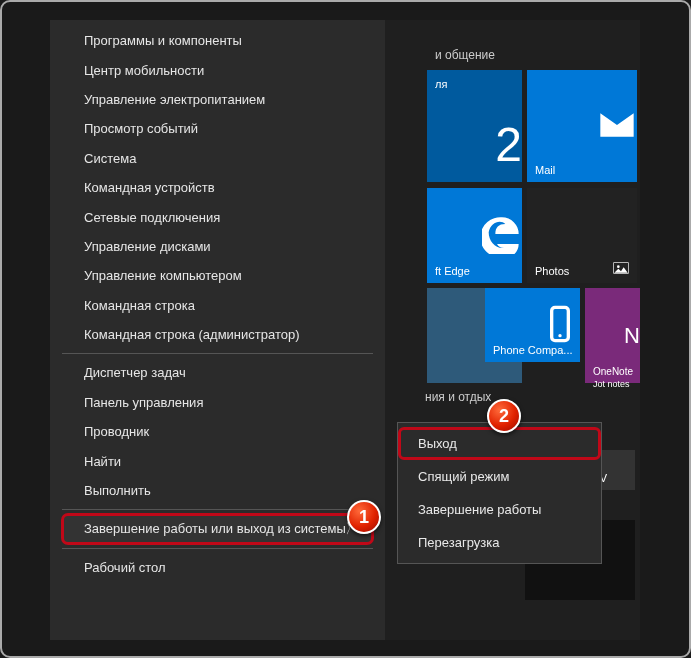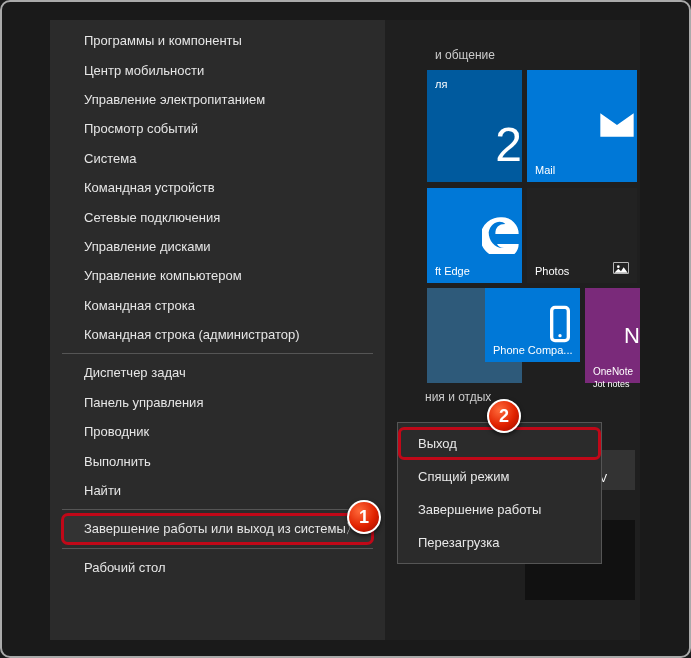--- a/index.html
+++ b/index.html
@@ -222,24 +222,24 @@
     <div class="winx-item">
         <span>Диспетчер задач</span>
       </div>
     <div class="winx-item">
         <span>Панель управления</span>
       </div>
     <div class="winx-item">
         <span>Проводник</span>
       </div>
     <div class="winx-item">
+        <span>Найти</span>
+      </div>
+    <div class="winx-item">
         <span>Выполнить</span>
-      </div>
-    <div class="winx-item">
-        <span>Найти</span>
       </div>
 
     <div class="winx-sep"></div>
 
     <div class="winx-item highlighted">
       <span>Завершение работы или выход из системы</span>
       <span class="chevron">〉</span>
     </div>
 
     <div class="winx-sep"></div>

